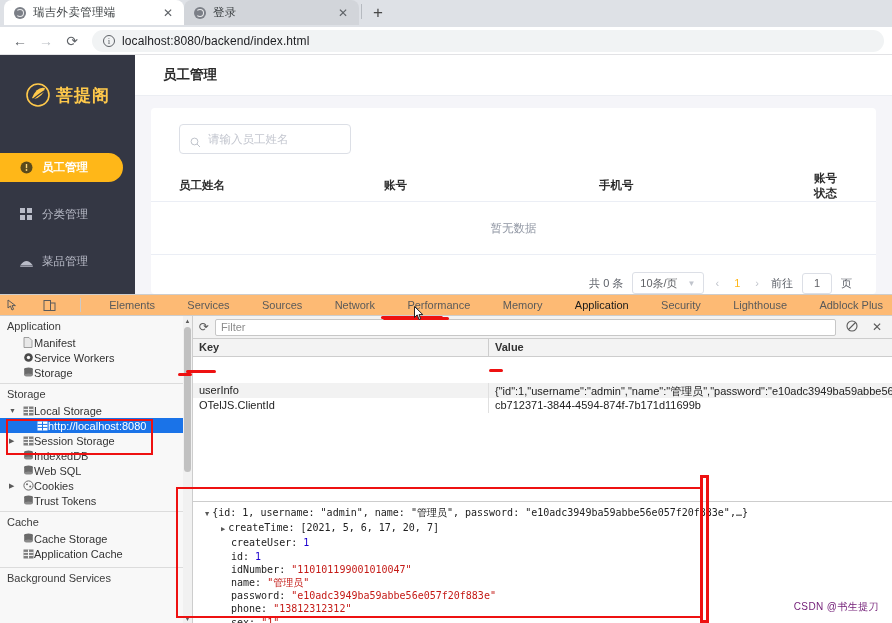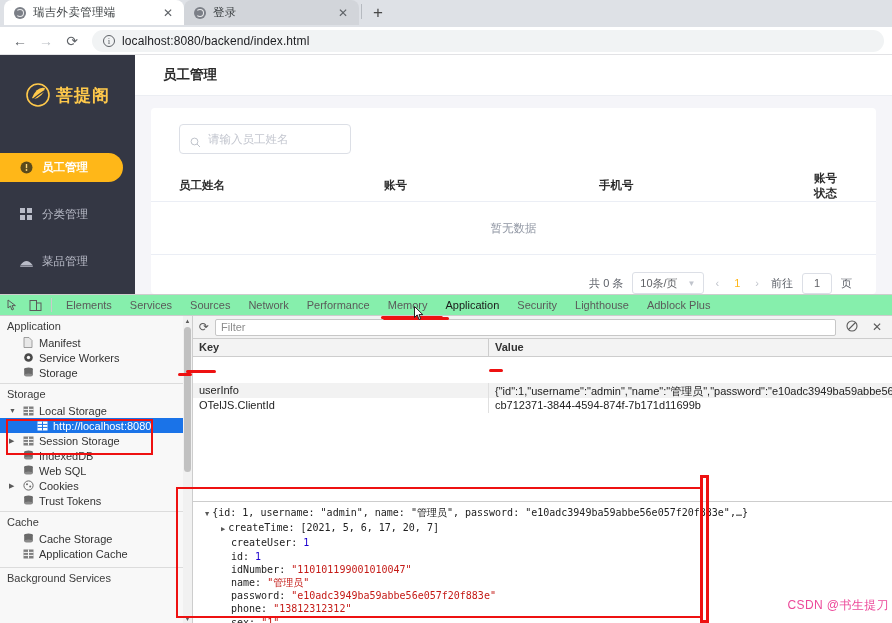--- a/index.html
+++ b/index.html
@@ -118,40 +118,40 @@
     width: 30px; height: 21px; border: 1px solid #dcdfe6; border-radius: 3px;
     display: flex; align-items: center; justify-content: center; font-size: 11px; color: #606266;
   }
 
   
   .devtools {
     height: 329px; background: #ffffff; border-top: 1px solid #cdcdcd;
     display: flex; flex-direction: column; position: relative;
   }
   .dt-tabbar {
-    height: 21px; display: flex; align-items: center; background: #86efac;
-    border-bottom: 1px solid #cdcdcd; padding-left: 2px; position: relative;
+    height: 21px; display: flex; align-items: center; background: #fdba74;
+    border-bottom: 1px solid #cdcdcd; padding-left: 2px; position: relative; justify-content: space-between;
   }
   .dt-tool-icon {
     width: 22px; height: 19px; display: flex; align-items: center; justify-content: center;
     color: #5a5a5a;
   }
   .dt-divider { width: 1px; height: 14px; background: #cacaca; margin: 0 5px; }
   .dt-tab { font-size: 11px; color: #5a5a5a; padding: 0 9px; line-height: 20px; white-space: nowrap; }
   .dt-tab.active { color: #1a1a1a; }
 
   .dt-main { flex: 1; display: flex; min-height: 0; }
   .dt-sidebar {
     width: 193px; flex: 0 0 193px; background: #f8f8f8; border-right: 1px solid #cdcdcd;
     font-size: 11px; color: #333; overflow: hidden; position: relative;
   }
   .dt-section-title { font-size: 11px; color: #3b3b3b; padding: 4px 0 3px 7px; }
   .dt-group-sep { border-top: 1px solid #dcdcdc; margin-top: 3px; }
   .dt-row {
-    height: 15px; display: flex; align-items: center; gap: 5px; padding-left: 22px;
+    height: 15px; display: flex; align-items: center; padding-left: 22px;
     font-size: 11px; color: #333; white-space: nowrap;
   }
   .dt-row.lvl2 { padding-left: 36px; }
   .dt-row.selected { background: #1a73e8; color: #ffffff; }
   .dt-arrow { position: absolute; left: 9px; font-size: 7px; color: #5a5a5a; }
   .dt-ico { width: 12px; display: inline-flex; align-items: center; justify-content: center; }
 
   .dt-content { flex: 1; display: flex; flex-direction: column; min-width: 0; background: #ffffff; }
   .dt-filterbar {
     height: 23px; display: flex; align-items: center; gap: 6px; padding: 0 6px;
@@ -196,21 +196,21 @@
   .sb-v { position: absolute; width: 9px; background: #f1f1f1; }
   .sb-thumb { position: absolute; width: 7px; left: 1px; background: #c1c1c1; border-radius: 4px; }
   .sb-cap { position: absolute; left: 0; width: 9px; height: 9px; color: #5a5a5a;
     font-size: 6px; display: flex; align-items: center; justify-content: center; }
 
   
   .ann { position: absolute; border: 2.5px solid #ee1111; pointer-events: none; }
   .ann-line { position: absolute; background: #ee1111; border-radius: 2px; pointer-events: none; }
   .cursor { position: absolute; width: 10px; height: 15px; pointer-events: none; }
   .watermark {
-    position: absolute; right: 3px; bottom: 9px; font-size: 12px; color: #ec4899;
+    position: absolute; right: 13px; bottom: 9px; font-size: 10px; color: #701a75;
     letter-spacing: .4px;
   }
 </style>
 </head>
 <body>
 
 <div class="app">
 
   <div class="browser-tabbar">
     <div class="tab active">

